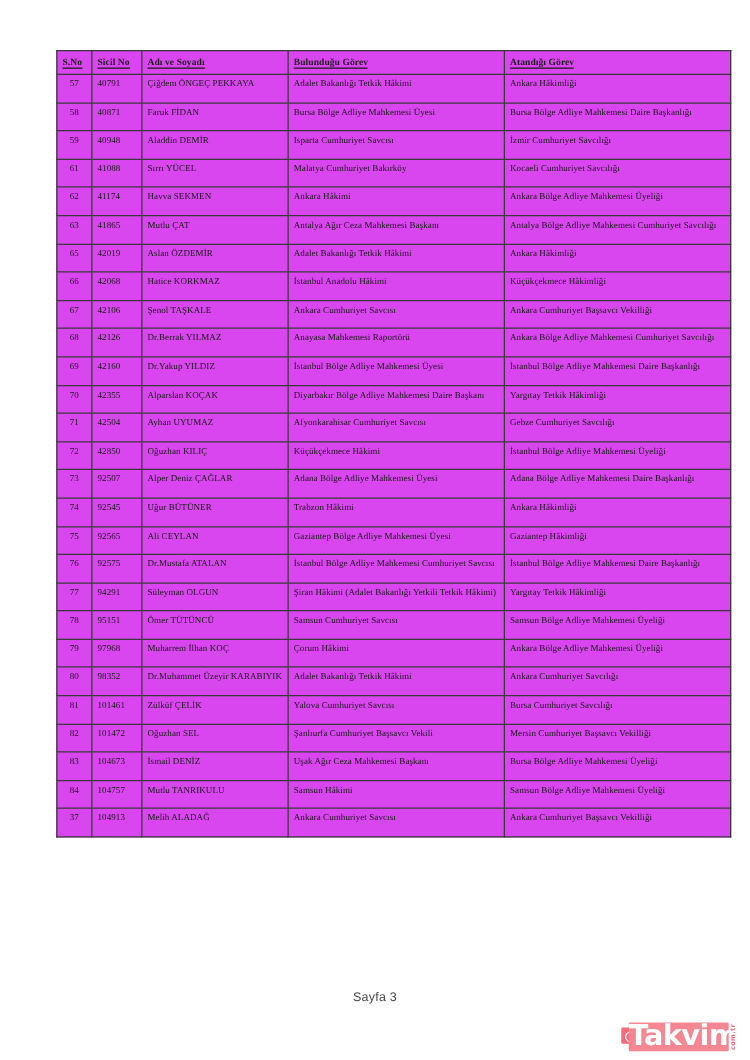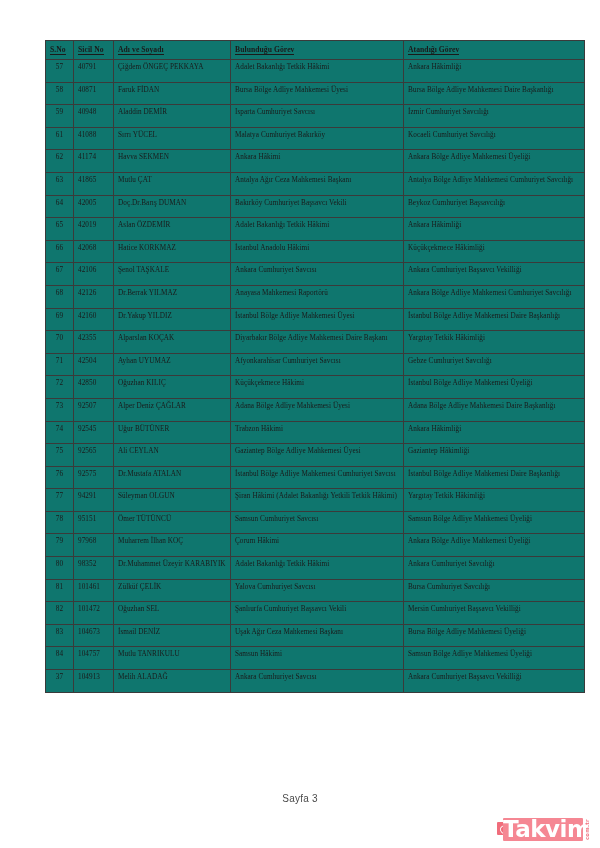--- a/index.html
+++ b/index.html
@@ -29,21 +29,21 @@
     position: absolute;
     left: 45px;
     top: 40px;
     width: 539px;
   }
 
   table.appointments {
     border-collapse: collapse;
     width: 539px;
     table-layout: fixed;
-    background: #0f766e;
+    background: #d946ef;
   }
 
   table.appointments th,
   table.appointments td {
     border: 1px solid #3a3a3a;
     padding: 3px 4px 3px 4px;
     vertical-align: top;
     font-size: 7.2px;
     line-height: 1.32;
     letter-spacing: 0.01em;
@@ -241,27 +241,20 @@
             <td class="atand">Ankara Bölge Adliye Mahkemesi Üyeliği</td>
           </tr>
           <tr>
             <td class="sno">63</td>
             <td class="sicil">41865</td>
             <td class="ad">Mutlu ÇAT</td>
             <td class="bulun">Antalya Ağır Ceza Mahkemesi Başkanı</td>
             <td class="atand">Antalya Bölge Adliye Mahkemesi Cumhuriyet Savcılığı</td>
           </tr>
           <tr>
-            <td class="sno">64</td>
-            <td class="sicil">42005</td>
-            <td class="ad">Doç.Dr.Barış DUMAN</td>
-            <td class="bulun">Bakırköy Cumhuriyet Başsavcı Vekili</td>
-            <td class="atand">Beykoz Cumhuriyet Başsavcılığı</td>
-          </tr>
-          <tr>
             <td class="sno">65</td>
             <td class="sicil">42019</td>
             <td class="ad">Aslan ÖZDEMİR</td>
             <td class="bulun">Adalet Bakanlığı Tetkik Hâkimi</td>
             <td class="atand">Ankara Hâkimliği</td>
           </tr>
           <tr>
             <td class="sno">66</td>
             <td class="sicil">42068</td>
             <td class="ad">Hatice KORKMAZ</td>

